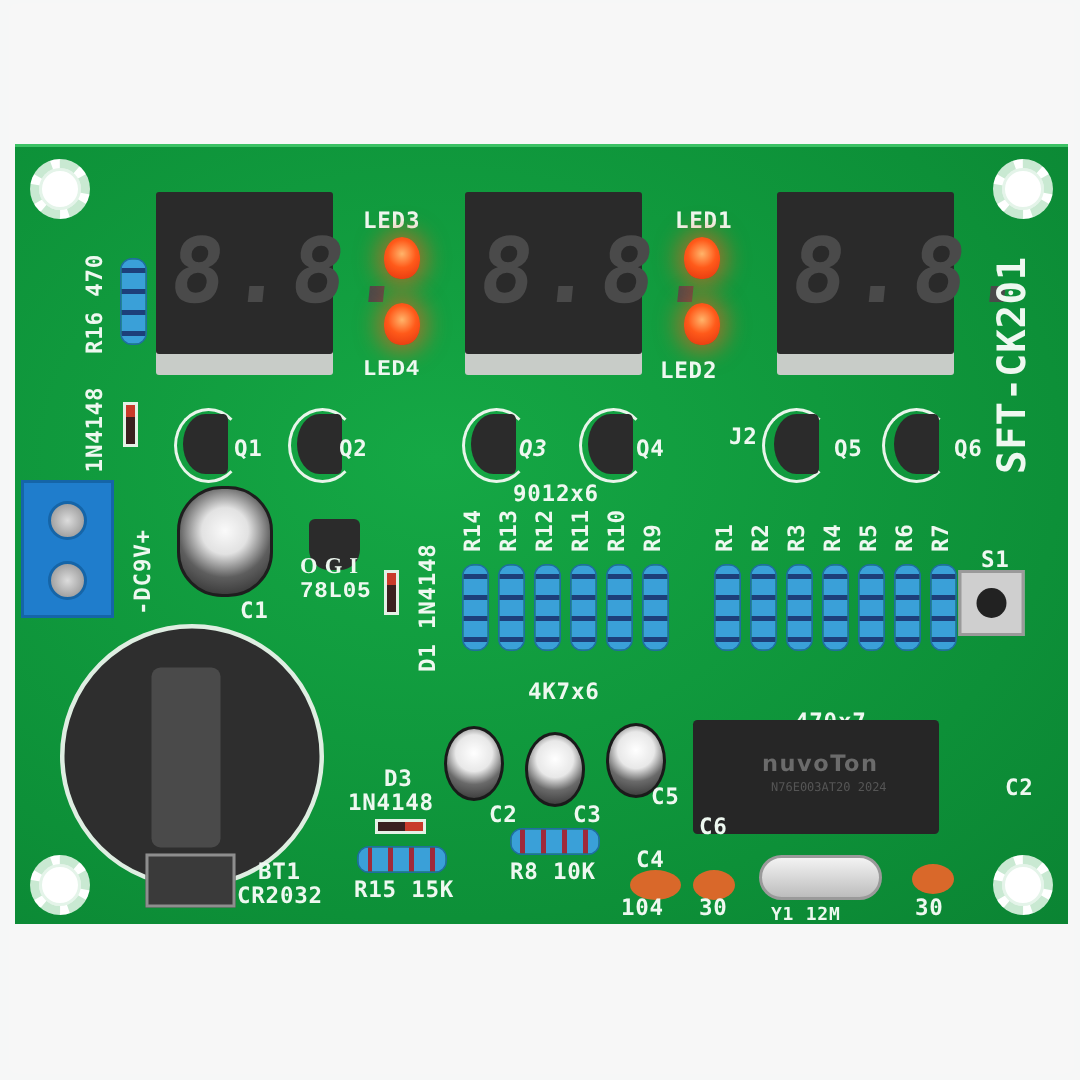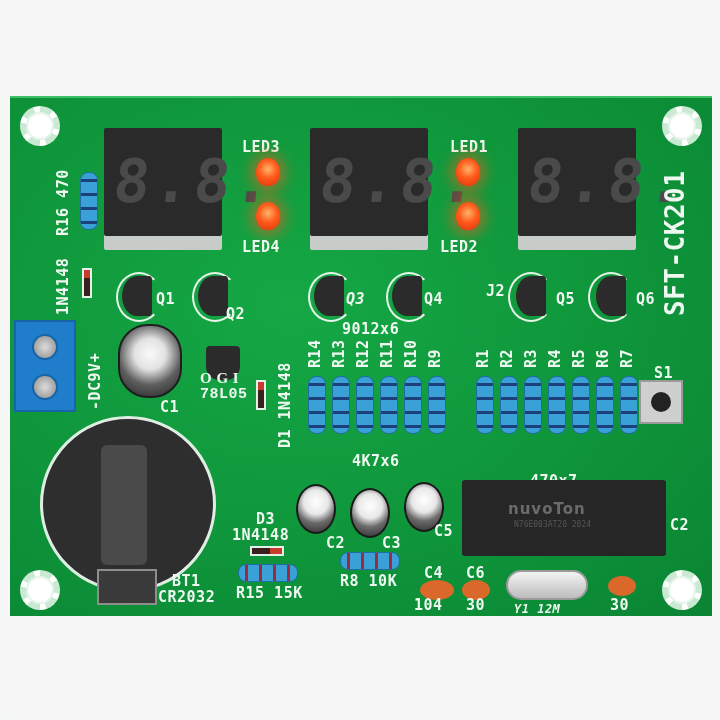--- a/index.html
+++ b/index.html
@@ -25,21 +25,21 @@
          background: repeating-linear-gradient(180deg, #3aa0d8 0 6px, #1d3f7a 6px 9px, #3aa0d8 9px 14px); border: 1px solid #1f6ea0; }
   .res-h { position: absolute; height: 18px; border-radius: 8px;
          background: repeating-linear-gradient(90deg, #3aa0d8 0 6px, #a02a3a 6px 9px, #3aa0d8 9px 14px); border: 1px solid #1f6ea0; }
   .cap { position: absolute; border-radius: 50%; background: radial-gradient(circle at 50% 35%, #ffffff 0%, #e8e8e8 35%, #6a6a6a 60%, #2a2a2a 100%); border: 2px solid #1a1a1a; }
   .cer { position: absolute; width: 34px; height: 20px; border-radius: 50%; background: #d9682a; }
   .terminal { position: absolute; left: 14px; top: 318px; width: 62px; height: 92px; background: #1f7dcc; border: 2px solid #1565a8; }
   .screw { position: absolute; left: 16px; width: 26px; height: 26px; border-radius: 50%; background: radial-gradient(circle, #dcdcdc 0%, #8a8a8a 100%); border: 2px solid #1565a8; }
   .battery { position: absolute; left: 40px; top: 414px; width: 176px; height: 176px; border-radius: 50%; background: #2e2e2e; border: 3px solid #dfeee2; }
   .battery-clip { position: absolute; left: 58px; top: 26px; width: 46px; height: 120px; background: #4a4a4a; border-radius: 6px; }
   .battery-tab { position: absolute; left: 54px; top: 150px; width: 60px; height: 36px; background: #3a3a3a; border: 2px solid #8e8e8e; }
-  .ic { position: absolute; left: 462px; top: 478px; width: 204px; height: 76px; background: #262626; border-radius: 3px; }
+  .ic { position: absolute; left: 462px; top: 478px; width: 164px; height: 76px; background: #262626; border-radius: 3px; }
   .ic .brand { position: absolute; left: 46px; top: 20px; color: #6b6b6b; font-size: 15px; font-family: "DejaVu Sans", sans-serif; font-weight: bold; letter-spacing: 1px; }
   .ic .mark { position: absolute; left: 52px; top: 40px; color: #555; font-size: 8px; }
   .crystal { position: absolute; left: 506px; top: 568px; width: 82px; height: 30px; border-radius: 15px; background: linear-gradient(180deg,#f3f3f3,#bdbdbd); border: 2px solid #9a9a9a; }
   .button { position: absolute; left: 639px; top: 378px; width: 44px; height: 44px; background: #cfcfcf; border: 2px solid #9a9a9a; }
   .button .knob { position: absolute; left: 10px; top: 10px; width: 20px; height: 20px; border-radius: 50%; background: #222; }
   .reg { position: absolute; left: 204px; top: 344px; width: 34px; height: 34px; background: #2b2b2b; border-radius: 4px 4px 40% 40%; }
   .diode-v { position: absolute; width: 10px; height: 30px; background: linear-gradient(180deg,#c83a2a 0 30%,#3a1f1f 30% 100%); border: 2px solid #e4f1e6; }
   .diode-h { position: absolute; width: 34px; height: 10px; background: linear-gradient(90deg,#3a1f1f 0 60%,#c83a2a 60% 100%); border: 2px solid #e4f1e6; }
   .bigcap { position: absolute; left: 116px; top: 322px; width: 64px; height: 74px; border-radius: 30px; background: radial-gradient(circle at 50% 40%, #fafafa 0%, #e2e2e2 30%, #5e5e5e 60%, #222 100%); border: 2px solid #1e1e1e; }
 </style>
@@ -64,41 +64,41 @@
     <div class="base"></div>
   </div>
   <div class="seg" style="left:508px;top:30px;width:118px;height:108px;">
     <span class="digit" style="left:10px;">8.8.</span>
     <div class="base"></div>
   </div>
 
   <span class="silk" style="left:232px;top:40px;">LED3</span>
   <div class="led" style="left:246px;top:60px;"></div>
   <div class="led" style="left:246px;top:104px;"></div>
-  <span class="silk" style="left:232px;top:140px;">LED4</span>
+  <span class="silk" style="left:232px;top:140px;font-family:Liberation Mono, monospace;">LED4</span>
 
   <span class="silk" style="left:440px;top:40px;">LED1</span>
   <div class="led" style="left:446px;top:60px;"></div>
   <div class="led" style="left:446px;top:104px;"></div>
   <span class="silk" style="left:430px;top:140px;">LED2</span>
 
   <span class="silk vert" style="left:650px;top:218px;font-size:26px;">SFT-CK201</span>
 
   <div class="res" style="left:70px;top:74px;"></div>
   <span class="silk vert" style="left:44px;top:138px;">R16 470</span>
   <div class="diode-v" style="left:72px;top:170px;"></div>
   <span class="silk vert" style="left:44px;top:236px;">2 1N4148</span>
 
   <div class="trans-ring" style="left:106px;top:174px;"></div>
   <div class="trans" style="left:112px;top:178px;"></div>
   <span class="silk" style="left:146px;top:192px;">Q1</span>
 
   <div class="trans-ring" style="left:182px;top:174px;"></div>
   <div class="trans" style="left:188px;top:178px;"></div>
-  <span class="silk" style="left:216px;top:192px;margin-top:15px;">Q2</span>
+  <span class="silk" style="left:216px;top:192px;">Q2</span>
 
   <span class="silk" style="left:276px;top:184px;margin-left:32px;">J1</span>
   <div class="trans-ring" style="left:298px;top:174px;"></div>
   <div class="trans" style="left:304px;top:178px;"></div>
   <span class="silk" style="left:336px;top:192px;font-style:italic;">Q3</span>
 
   <div class="trans-ring" style="left:376px;top:174px;"></div>
   <div class="trans" style="left:382px;top:178px;"></div>
   <span class="silk" style="left:414px;top:192px;">Q4</span>
 
@@ -186,20 +186,20 @@
 
   <div class="ic" style="left:452px;top:382px;">
     <span class="brand">nuvoTon</span>
     <span class="mark">N76E003AT20 2024</span>
   </div>
   <span class="silk" style="left:660px;top:418px;">C2</span>
 
   <span class="silk" style="left:414px;top:466px;">C4</span>
   <div class="cer" style="left:410px;top:482px;"></div>
   <span class="silk" style="left:404px;top:498px;">104</span>
-  <span class="silk" style="left:456px;top:466px;">C6</span>
+  <span class="silk" style="left:456px;top:444px;">C6</span>
   <div class="cer" style="left:452px;top:482px;width:28px;"></div>
   <span class="silk" style="left:456px;top:498px;">30</span>
   <div class="crystal" style="left:496px;top:472px;"></div>
-  <span class="silk" style="left:504px;top:504px;font-size:12px;font-style:italic;">Y1 12M</span>
+  <span class="silk" style="left:504px;top:504px;font-size:12px;">Y1 12M</span>
   <div class="cer" style="left:598px;top:478px;width:28px;"></div>
   <span class="silk" style="left:600px;top:498px;">30</span>
 </div>
 
 </body></html>

